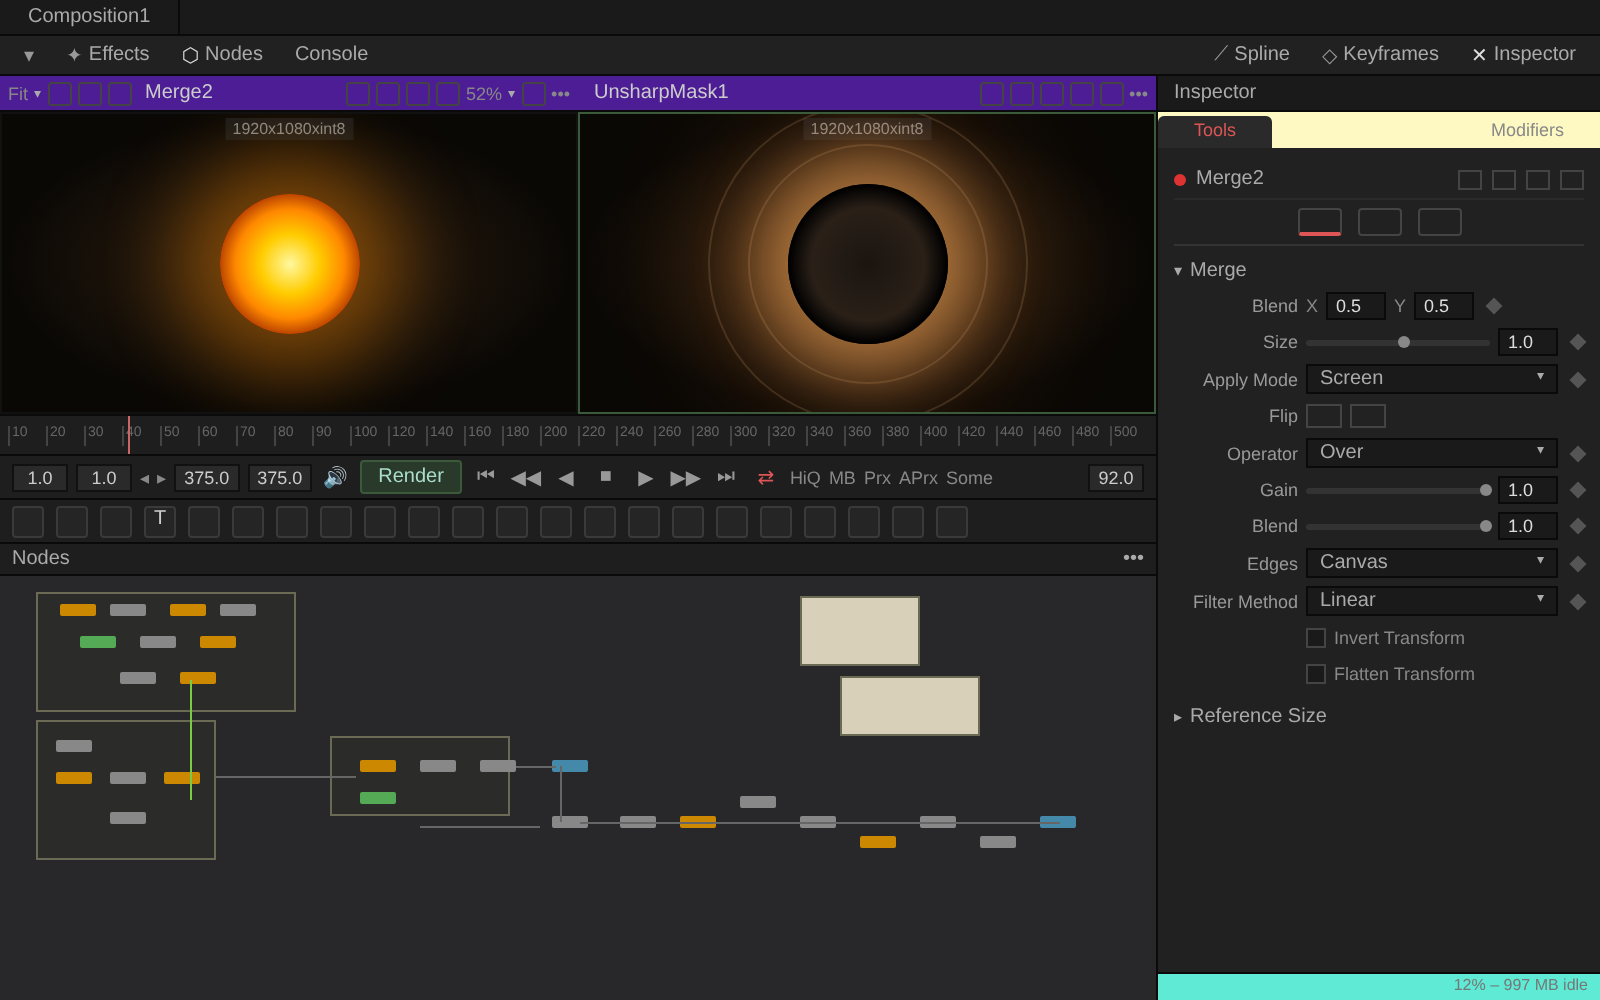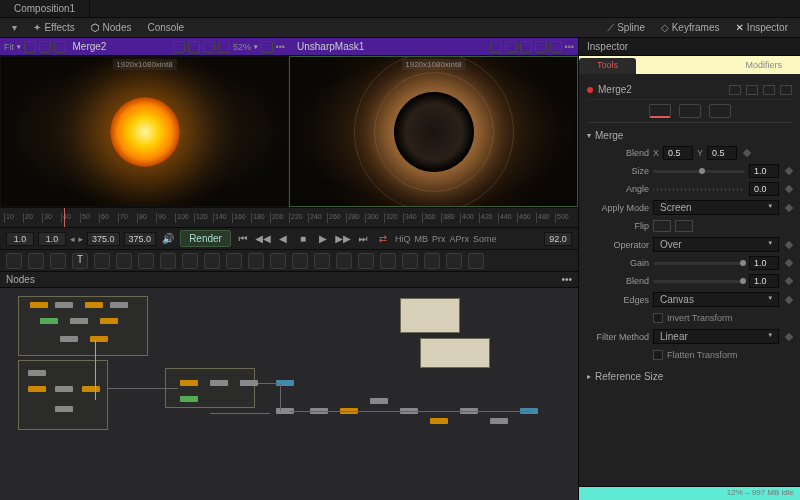--- a/index.html
+++ b/index.html
@@ -311,26 +311,20 @@
         </div>
         <div class="prop">
           <div class="plabel">Size</div>
           <div class="slider">
               <div class="dot" style="left:50%"></div>
             </div>
           <div class="pval">1.0</div>
           <div class="kdot"></div>
         </div>
         <div class="prop">
-          <div class="plabel">Angle</div>
-          <div class="slider" style="background:repeating-linear-gradient(90deg,#444 0 1px,#222 1px 4px)"></div>
-          <div class="pval">0.0</div>
-          <div class="kdot"></div>
-        </div>
-        <div class="prop">
           <div class="plabel">Apply Mode</div>
           <div class="pselect">
               <span>Screen</span>
               <span class="dd">▾</span>
             </div>
           <div class="kdot"></div>
         </div>
         <div class="prop">
           <div class="plabel">Flip</div>
           <div class="flipb"></div>
@@ -362,35 +356,35 @@
         </div>
         <div class="prop">
           <div class="plabel">Edges</div>
           <div class="pselect">
               <span>Canvas</span>
               <span class="dd">▾</span>
             </div>
           <div class="kdot"></div>
         </div>
         <div class="prop">
-          <div class="plabel"></div>
-          <div class="cb"></div>
-          <span class="sm">Invert Transform</span>
-        </div>
-        <div class="prop">
           <div class="plabel">Filter Method</div>
           <div class="pselect">
               <span>Linear</span>
               <span class="dd">▾</span>
             </div>
           <div class="kdot"></div>
         </div>
         <div class="prop">
           <div class="plabel"></div>
           <div class="cb"></div>
+          <span class="sm">Invert Transform</span>
+        </div>
+        <div class="prop">
+          <div class="plabel"></div>
+          <div class="cb"></div>
           <span class="sm">Flatten Transform</span>
         </div>
       </div>
 
       <div class="sechdr">
           <span class="chev">▸</span>
           <span>Reference Size</span>
         </div>
     </div>
     <div class="status">12% – 997 MB  idle</div>

